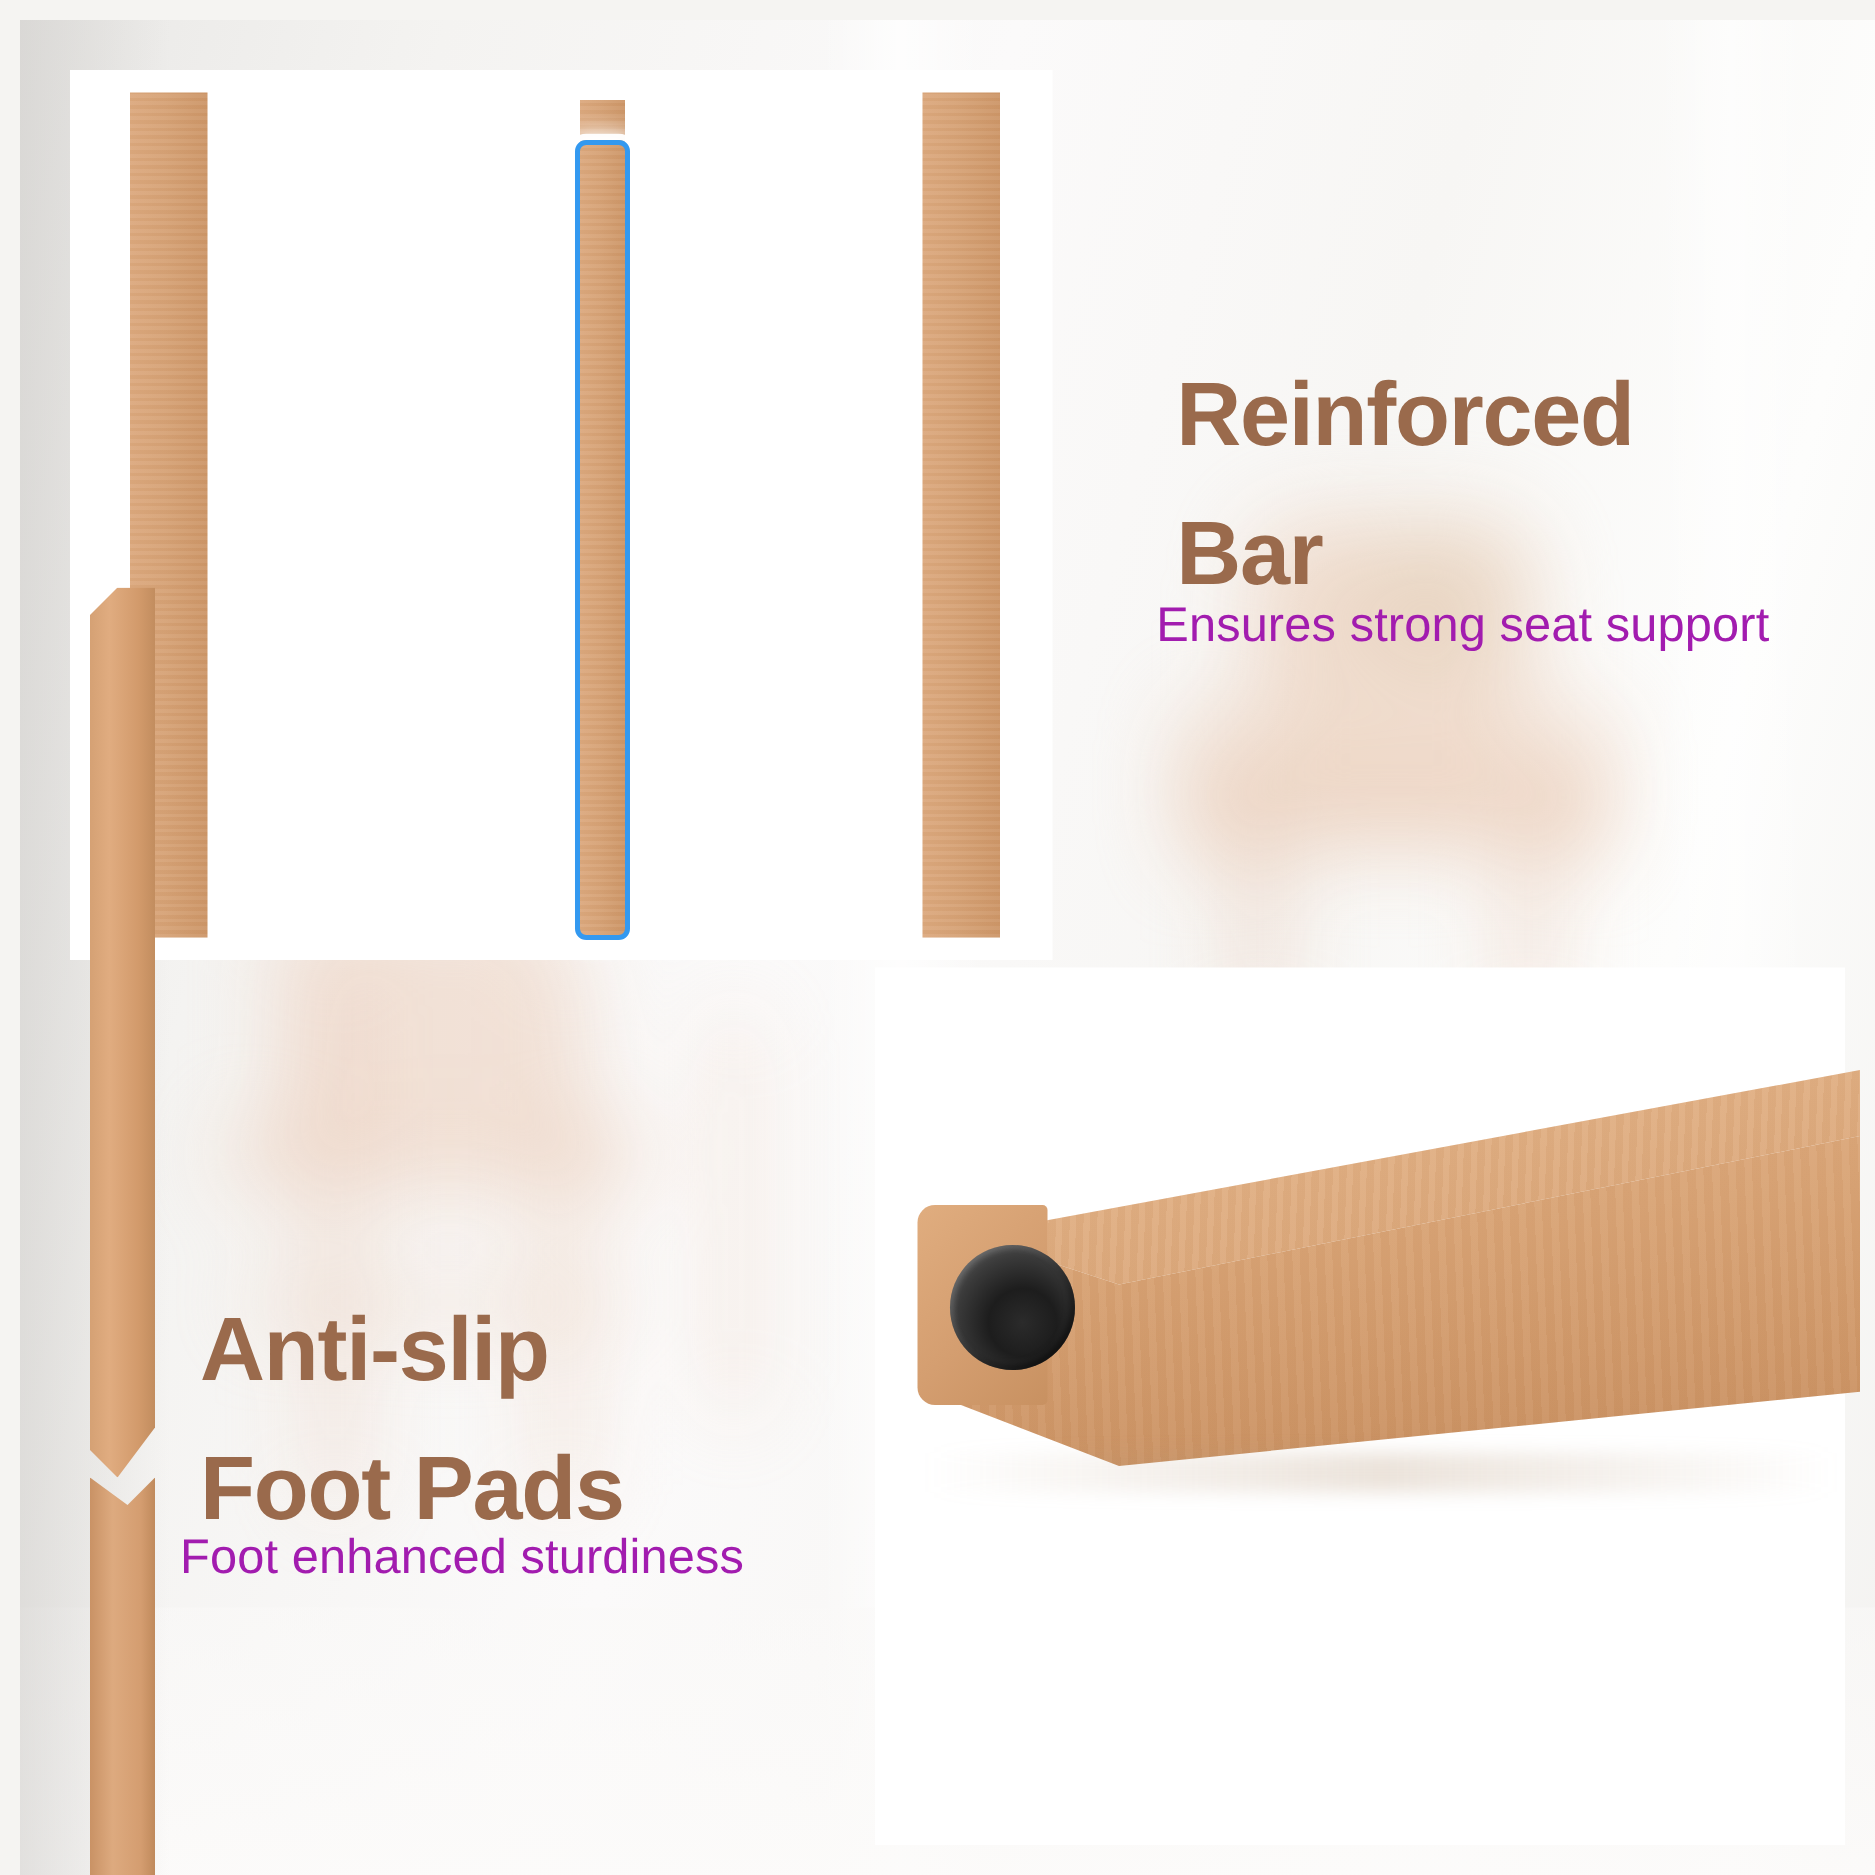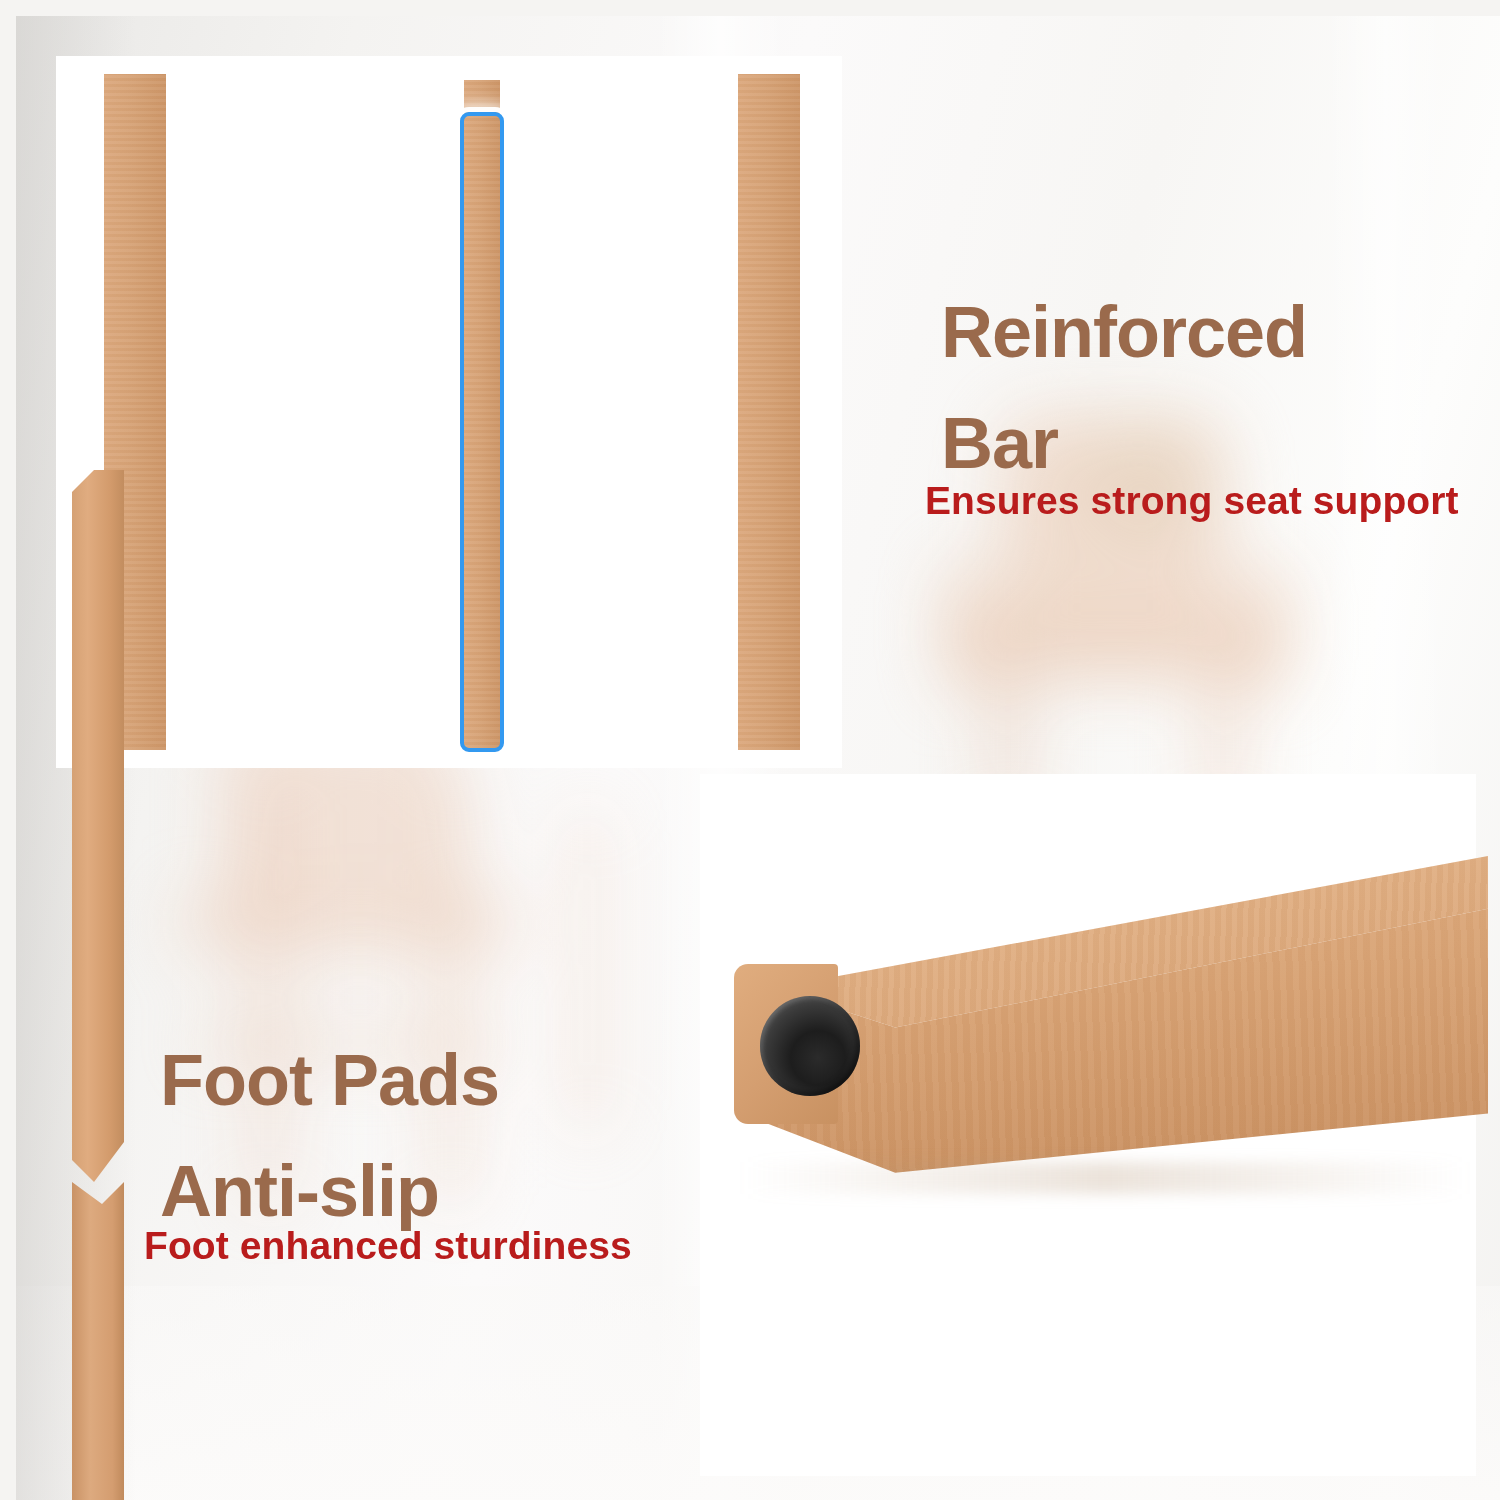--- a/index.html
+++ b/index.html
@@ -150,22 +150,22 @@
   .headline {
     position:absolute;
     color:#9a6a4c;
     font-weight:700;
     font-size:72px;
     line-height:1.10;
     letter-spacing:-1px;
   }
   .subline {
     position:absolute;
-    color:#b91c1c;
-    font-weight:700;
+    color:#a21caf;
+    font-weight:400;
     font-size:39px;
     letter-spacing:.1px;
     white-space:nowrap;
   }
   #feat1-title { left:893px; top:245px; width:560px; }
   #feat1-sub   { left:893px; top:447px; }
 
   #feat2-title { left:112px; top:993px; width:520px; }
   #feat2-sub   { left:112px; top:1192px; }
 </style>
@@ -220,22 +220,22 @@
     <div id="bar-highlight"></div>
   </div>
 
   <div class="headline" id="feat1-title">
     <div>Reinforced</div>
     <div>Bar</div>
   </div>
   <div class="subline" id="feat1-sub">Ensures strong seat support</div>
 
   <div class="headline" id="feat2-title">
+    <div>Anti-slip</div>
     <div>Foot Pads</div>
-    <div>Anti-slip</div>
   </div>
   <div class="subline" id="feat2-sub">Foot enhanced sturdiness</div>
 
   <div id="pad-photo">
     <div class="leg-shape">
       <div class="leg-top"></div>
       <div class="leg-face"></div>
       <div class="leg-end"></div>
       <div class="foot-pad"></div>
     </div>

